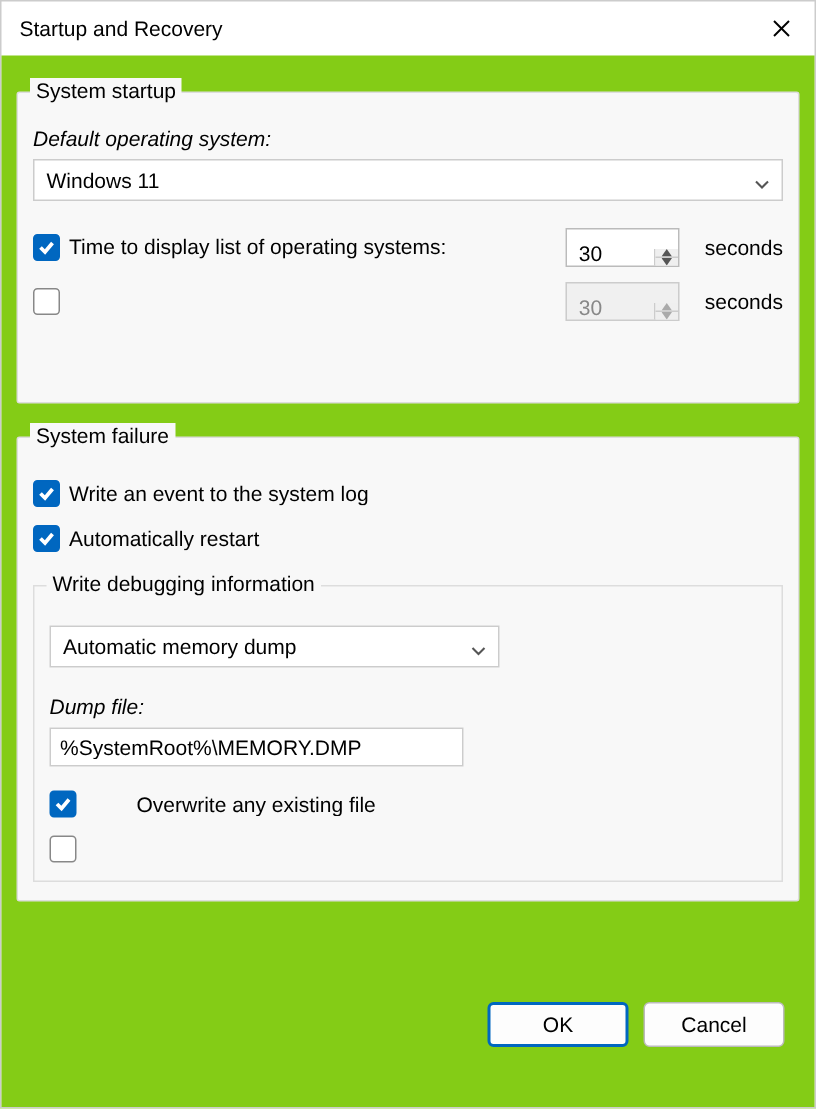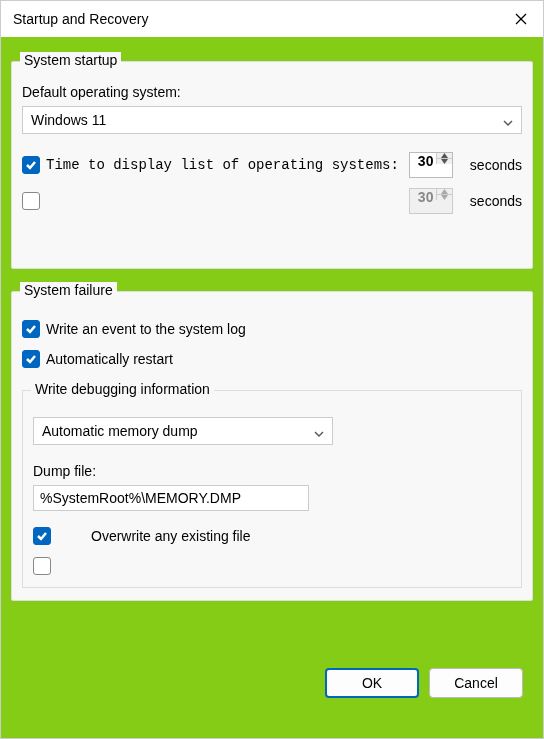--- a/index.html
+++ b/index.html
@@ -54,21 +54,21 @@
     margin-top: 18px;
   }
   .group-legend {
     position: absolute;
     top: -10px;
     left: 8px;
     background: #f8f8f8;
     padding: 0 4px;
     font-size: 14px;
   }
-  .field-label { margin: 6px 0 6px 0; }
+  .field-label { margin: 6px 0 6px 0; font-style: italic; }
   .combo {
     width: 100%;
     height: 28px;
     border: 1px solid #ccc;
     background: #fff;
     display: flex;
     align-items: center;
     padding: 0 8px;
     justify-content: space-between;
     font-size: 14px;
@@ -93,26 +93,25 @@
     flex-shrink: 0;
   }
   .checkbox.checked {
     background: #0067c0;
     border-color: #0067c0;
   }
   .checkbox.checked svg { width: 12px; height: 12px; stroke: #fff; stroke-width: 2.5; fill: none; }
   .chk-label { flex: 1; white-space: nowrap; overflow: hidden; }
   .spinner {
     display: inline-flex;
-    align-items: flex-start;
+    align-items: flex-end;
     height: 26px;
-    width: 44px;
+    width: 76px;
     border: 1px solid #bbb;
     background: #fff;
-    font-weight: bold;
   }
   .spinner.disabled { background: #f0f0f0; color: #888; border-color: #ccc; }
   .spinner .val {
     flex: 1;
     display: flex;
     align-items: center;
     padding-left: 8px;
     font-size: 14px;
   }
   .spinner .btns {
@@ -133,25 +132,23 @@
   .spinner.disabled .btns svg { fill: #aaa; }
   .unit { margin-left: 13px; }
   .row-timed {
     display: flex;
     align-items: center;
     margin-top: 18px;
     gap: 4px;
   }
   .row-timed .label-area {
     display: flex;
-    align-items: center;
     gap: 6px;
     flex: 1;
     overflow: hidden;
-    font-family: Liberation Mono, monospace;
   }
   .row-timed .label-area .chk-label { overflow: hidden; text-overflow: clip; white-space: nowrap; }
   .inner-group {
     border: 1px solid #ddd;
     background: #f8f8f8;
     position: relative;
     padding: 20px 10px 12px 10px;
     margin-top: 22px;
   }
   .inner-legend {

